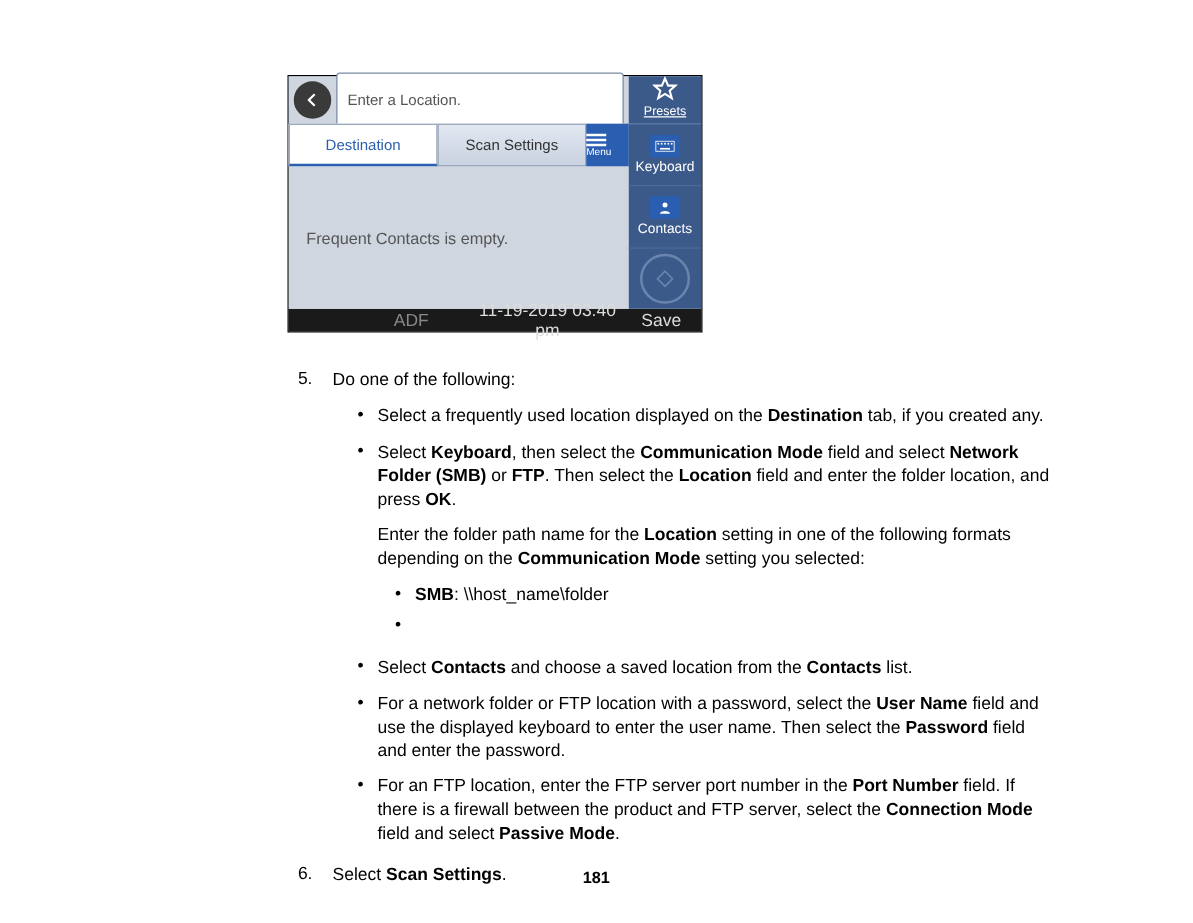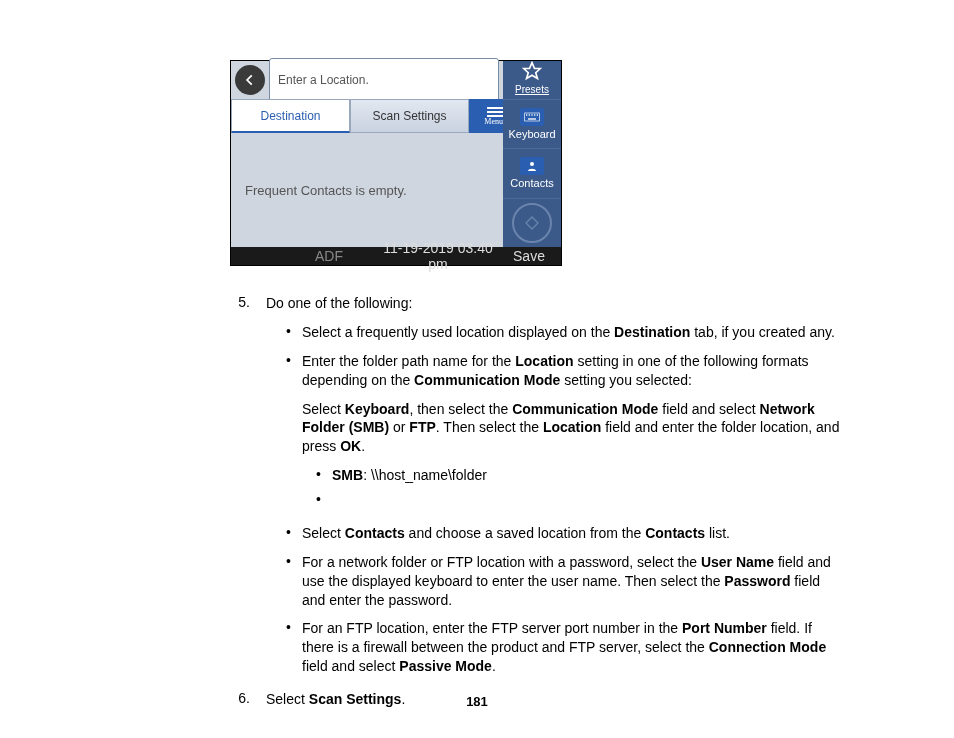--- a/index.html
+++ b/index.html
@@ -98,24 +98,23 @@
     color: #2a5eb0;
     border-bottom: 2px solid #2a5eb0;
     font-weight: normal;
   }
   .menu-btn {
     flex: 0 0 34px;
     background: #2a5eb0;
     color: #fff;
     display: flex;
     flex-direction: column;
-    align-items: flex-end;
+    align-items: flex-start;
     justify-content: center;
     font-size: 8px;
-    font-family: Liberation Serif, serif;
   }
   .menu-bars {
     width: 16px; height: 10px;
     display: flex; flex-direction: column; justify-content: space-between;
   }
   .menu-bars span { height: 2px; background: #fff; }
   .empty-msg {
     flex: 1;
     display: flex;
     align-items: center;
@@ -311,24 +310,24 @@
             <div class="dot">•</div>
             <div class="sub-body">
               <span>Select a frequently used location displayed on the </span><strong>Destination</strong><span> tab, if you created any.</span>
             </div>
           </div>
 
           <div class="sub-item">
             <div class="dot">•</div>
             <div class="sub-body">
               <p>
-                <span>Enter the folder path name for the </span><strong>Location</strong><span> setting in one of the following formats depending on the </span><strong>Communication Mode</strong><span> setting you selected:</span>
+                <span>Select </span><strong>Keyboard</strong><span>, then select the </span><strong>Communication Mode</strong><span> field and select </span><strong>Network Folder (SMB)</strong><span> or </span><strong>FTP</strong><span>. Then select the </span><strong>Location</strong><span> field and enter the folder location, and press </span><strong>OK</strong><span>.</span>
               </p>
               <p>
-                <span>Select </span><strong>Keyboard</strong><span>, then select the </span><strong>Communication Mode</strong><span> field and select </span><strong>Network Folder (SMB)</strong><span> or </span><strong>FTP</strong><span>. Then select the </span><strong>Location</strong><span> field and enter the folder location, and press </span><strong>OK</strong><span>.</span>
+                <span>Enter the folder path name for the </span><strong>Location</strong><span> setting in one of the following formats depending on the </span><strong>Communication Mode</strong><span> setting you selected:</span>
               </p>
               <div class="sub-sub">
                 <div class="dot">•</div>
                 <div><strong>SMB</strong><span>: \\host_name\folder</span></div>
               </div>
               <div class="sub-sub">
                 <div class="dot">•</div>
               </div>
             </div>
           </div>

